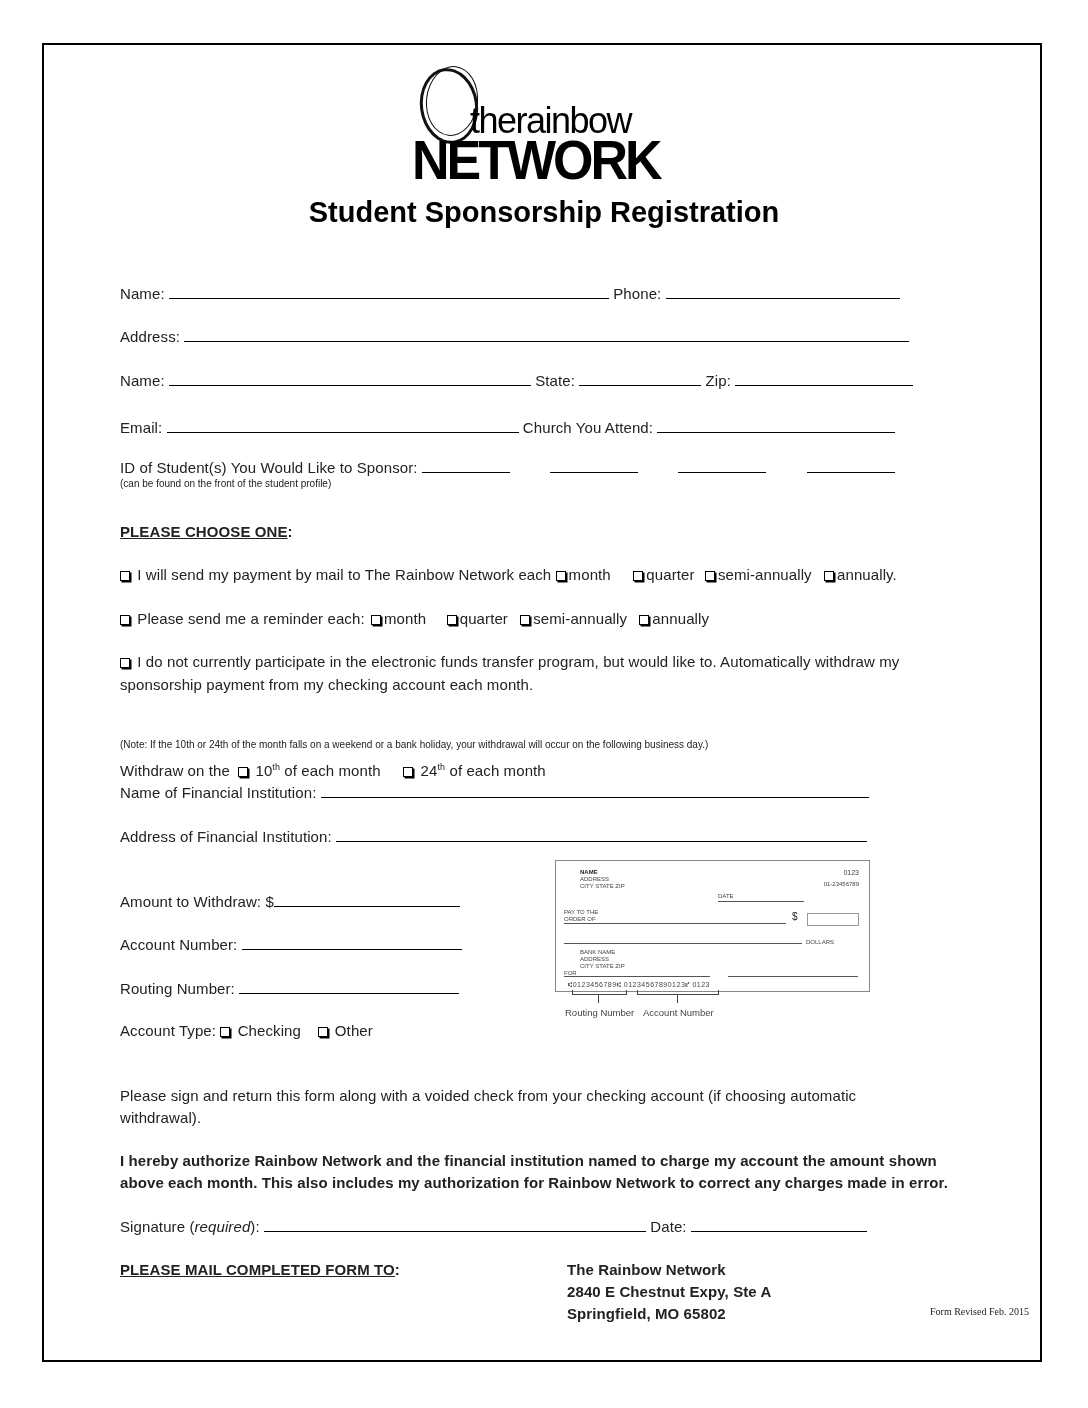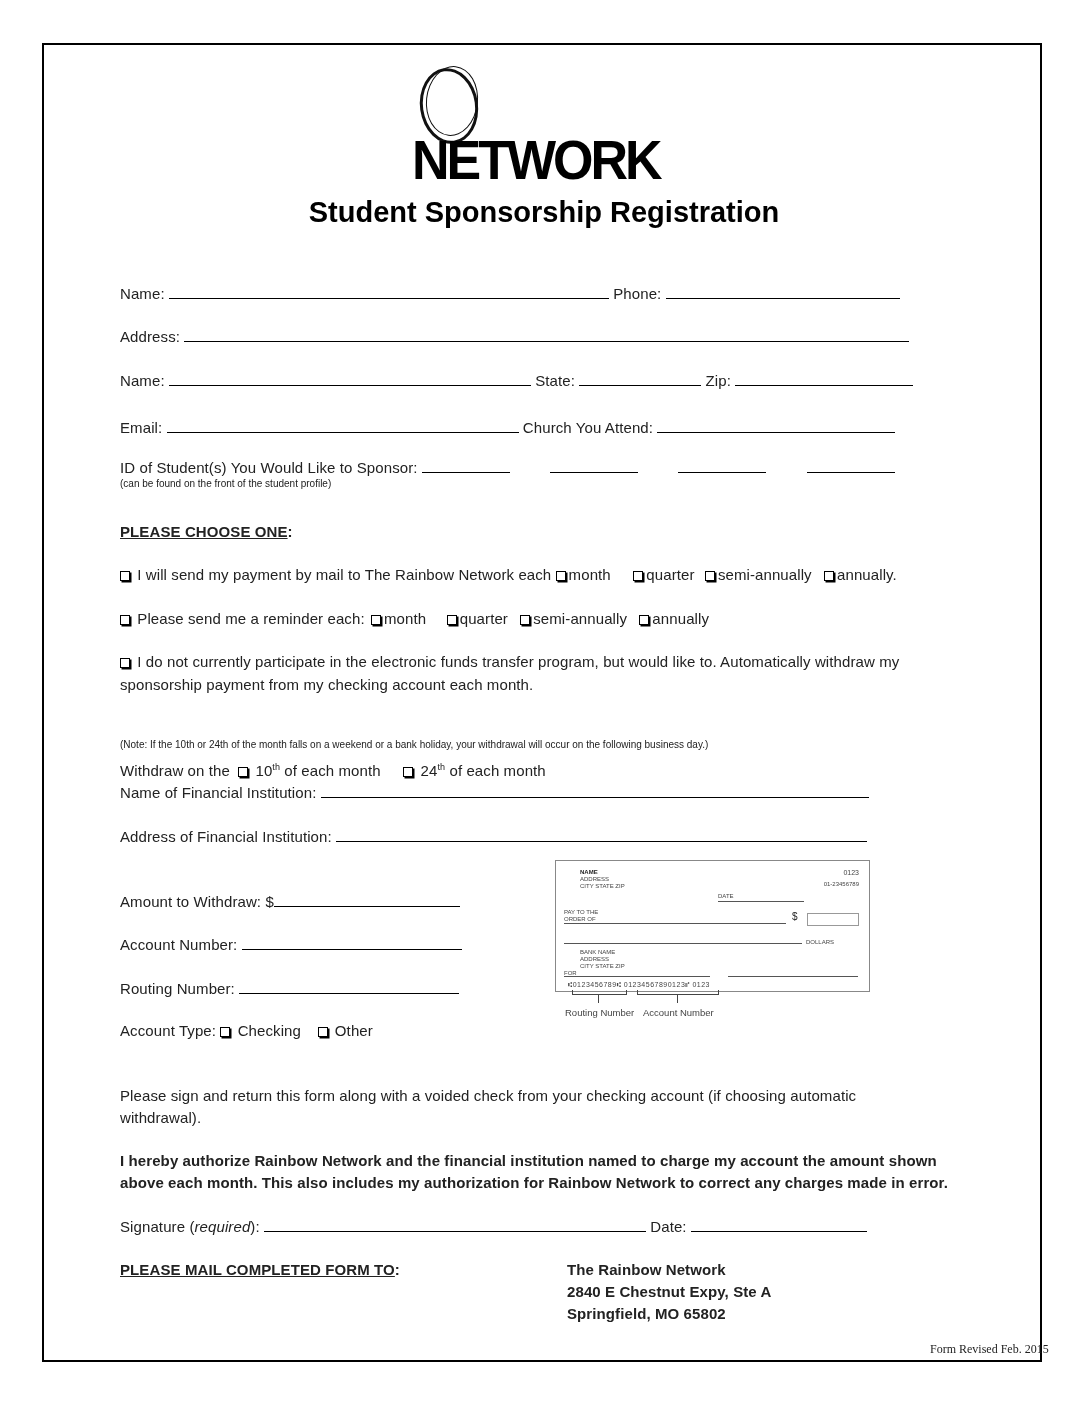--- a/index.html
+++ b/index.html
@@ -27,20 +27,21 @@
   .cap { position:absolute; font-size: 9.5px; color:#444; white-space: nowrap; }
 </style>
 </head>
 <body>
 
 <div class="frame"></div>
 
 <div class="logo">
   <div class="ring"></div>
   <div class="ring2"></div>
+  <div class="the">therainbow</div>
   <div class="net">NETWORK</div>
 </div>
 
 <div class="title">Student Sponsorship Registration</div>
 
 <div class="abs t" style="left:120px; top:284px;">
   <span>Name:</span>
   <span class="line" style="width:440px;"></span>
   <span>Phone:</span>
   <span class="line" style="width:234px;"></span>
@@ -190,13 +191,13 @@
   <span class="line" style="width:176px;"></span>
 </div>
 
 <div class="abs t" style="left:120px; top:1261px;">
   <span class="bold u">PLEASE MAIL COMPLETED FORM TO</span><span class="bold">:</span>
 </div>
 <div class="abs t bold" style="left:567px; top:1261px;">The Rainbow Network</div>
 <div class="abs t bold" style="left:567px; top:1283px;text-align:right;">2840 E Chestnut Expy, Ste A</div>
 <div class="abs t bold" style="left:567px; top:1305px;">Springfield, MO 65802</div>
 
-<div class="abs" style="left:930px; top:1342px; font-family:'Liberation Serif', serif; font-size:12px; color:#222;">Form Revised Feb. 2015</div>
+<div class="abs" style="left:930px; top:1306px; font-family:'Liberation Serif', serif; font-size:10px; color:#222;">Form Revised Feb. 2015</div>
 
 </body></html>

